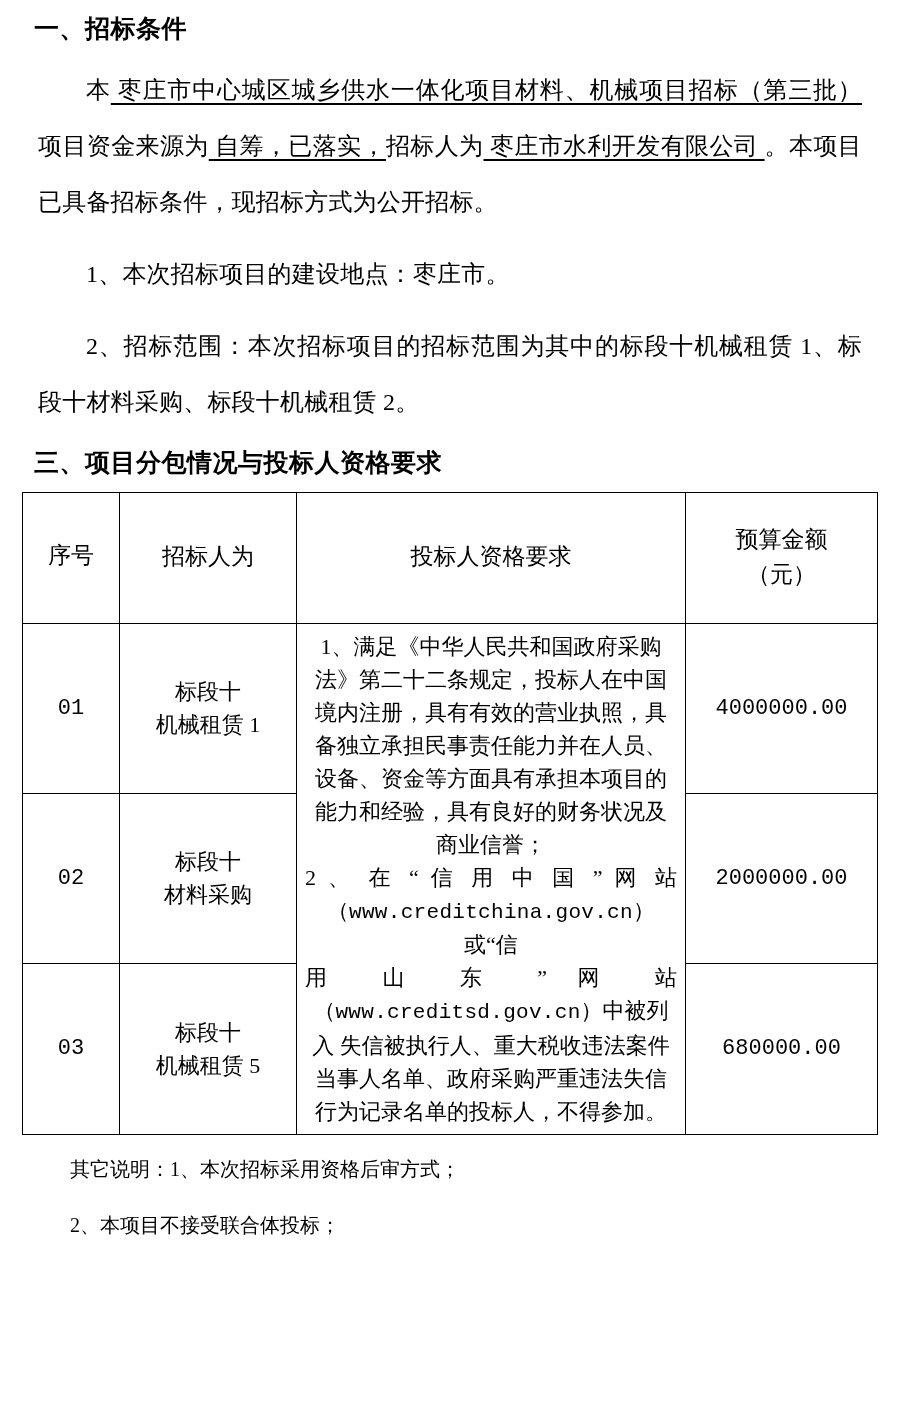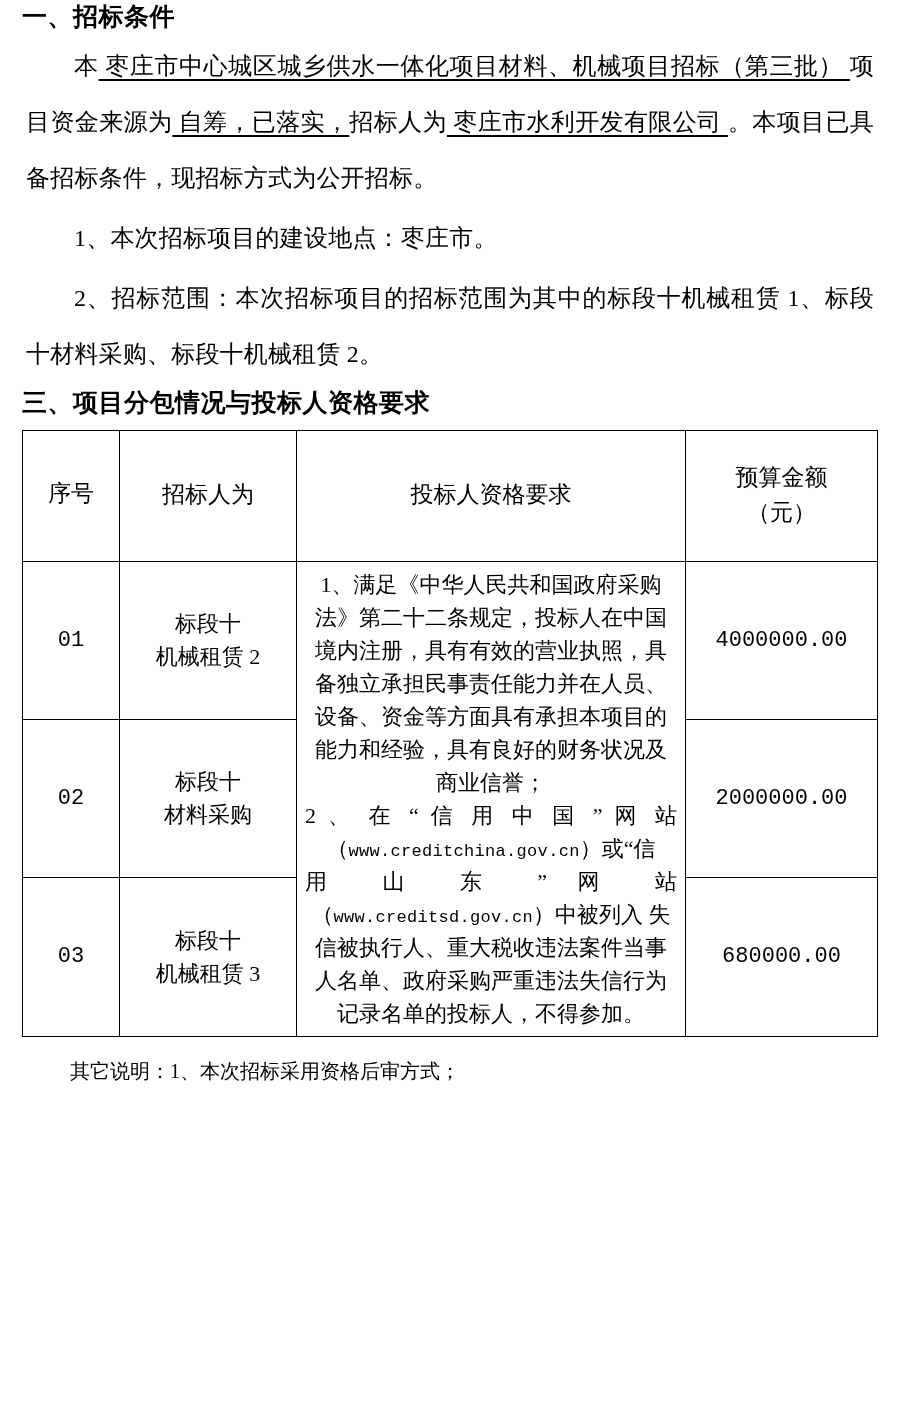--- a/index.html
+++ b/index.html
@@ -18,33 +18,33 @@
     position: relative;
     width: 900px;
     height: 1401px;
     padding: 0 22px;
     box-sizing: border-box;
   }
   h2.section-heading {
     font-family: "Liberation Sans", "DejaVu Sans", sans-serif;
     font-size: 25px;
     font-weight: bold;
-    margin: 0;
+    margin: 12px;
     padding: 0;
     line-height: 1.35;
     letter-spacing: 0.5px;
   }
   .sec1 { margin-top: 8px; }
   .sec2 { margin-top: 18px; }
   .sec3 { margin-top: 18px; }
 
   p.para {
     font-size: 24px;
     line-height: 56px;
-    margin: 4px;
+    margin: 16px;
     text-align: justify;
     text-justify: inter-ideograph;
     letter-spacing: 0.2px;
   }
   p.indent { text-indent: 48px; }
   .u {
     text-decoration: underline;
     text-underline-offset: 5px;
   }
 
@@ -76,21 +76,21 @@
   .req-cell {
     text-align: justify;
     text-justify: inter-ideograph;
     vertical-align: top;
     font-size: 23px;
     line-height: 39px;
     padding: 8px 10px 8px 10px;
   }
   .req-cell .mono {
     font-family: "Liberation Mono", "DejaVu Sans Mono", monospace;
-    font-size: 17px;
+    font-size: 21px;
     letter-spacing: 0.3px;
   }
   .req-line-spread {
     display: block;
     text-align: justify;
     text-align-last: justify;
   }
   .lot-name {
     font-size: 23px;
     line-height: 40px;
@@ -139,21 +139,21 @@
           <span>预算金额</span>
           <span>（元）</span>
         </th>
       </tr>
     </thead>
     <tbody>
       <tr>
         <td class="seq">01</td>
         <td class="lot-name">
           <span>标段十</span><br>
-          <span>机械租赁 2</span>
+          <span>机械租赁 1</span>
         </td>
         <td class="req-cell" rowspan="3">
           <span>1、满足《中华人民共和国政府采购法》第二十二条规定，投标人在中国境内注册，具有有效的营业执照，具备独立承担民事责任能力并在人员、设备、资金等方面具有承担本项目的能力和经验，具有良好的财务状况及商业信誉；</span><br>
           <span class="req-line-spread">2 、 在 “ 信 用 中 国 ” 网 站</span>
           <span><span>（</span><span class="mono">www.creditchina.gov.cn</span><span>）或“信</span></span><br>
           <span class="req-line-spread">用 山 东 ” 网 站</span>
           <span><span>（</span><span class="mono">www.creditsd.gov.cn</span><span>）中被列入</span></span>
           <span>失信被执行人、重大税收违法案件当事人名单、政府采购严重违法失信行为记录名单的投标人，不得参加。</span>
         </td>
         <td class="amount">4000000.00</td>
@@ -163,24 +163,25 @@
         <td class="lot-name">
           <span>标段十</span><br>
           <span>材料采购</span>
         </td>
         <td class="amount">2000000.00</td>
       </tr>
       <tr>
         <td class="seq">03</td>
         <td class="lot-name">
           <span>标段十</span><br>
-          <span>机械租赁 3</span>
+          <span>机械租赁 5</span>
         </td>
         <td class="amount">680000.00</td>
       </tr>
     </tbody>
   </table>
 
   <div class="notes">
     <p>其它说明：1、本次招标采用资格后审方式；</p>
+    <p>2、本项目不接受联合体投标；</p>
   </div>
 
 </div>
 
 </body></html>

